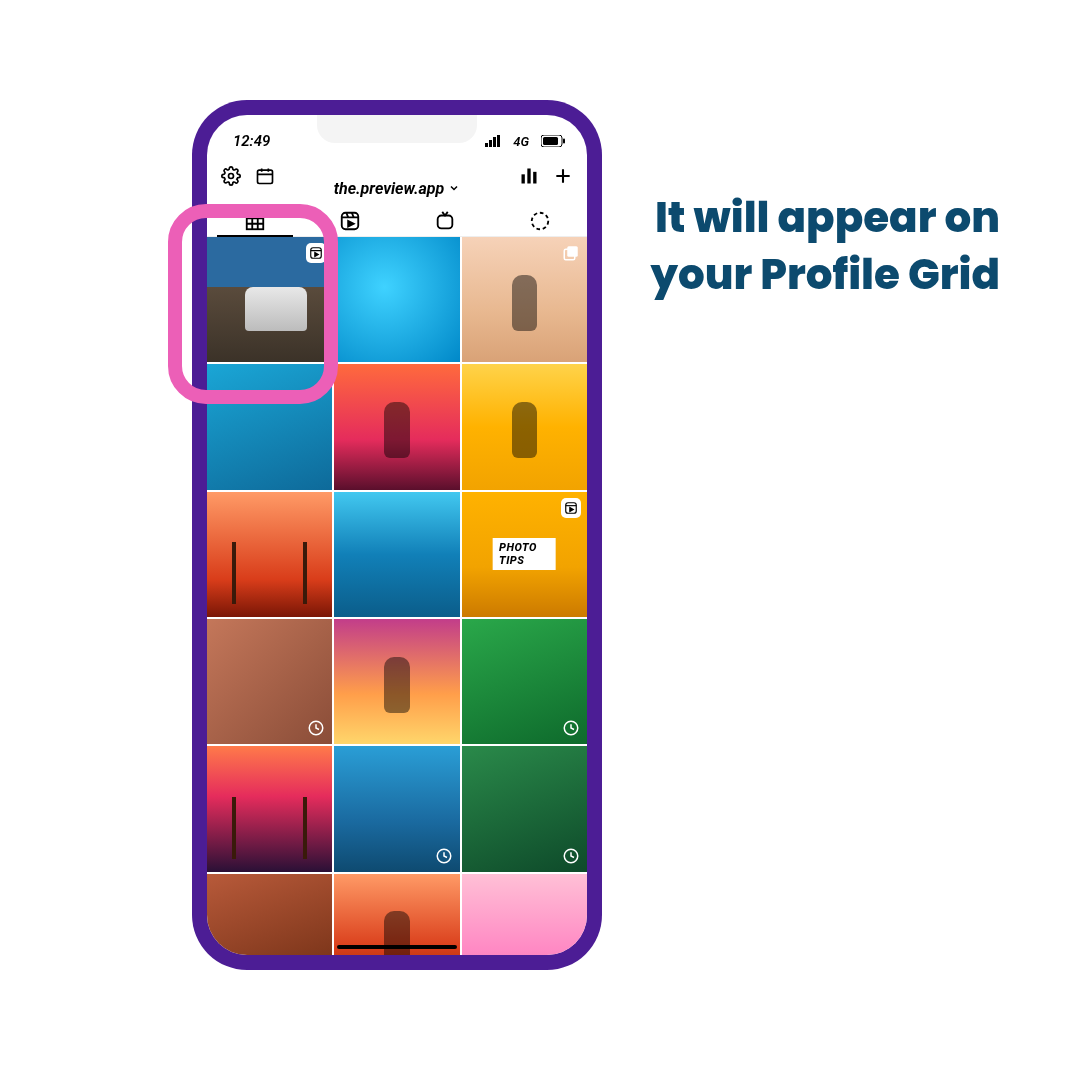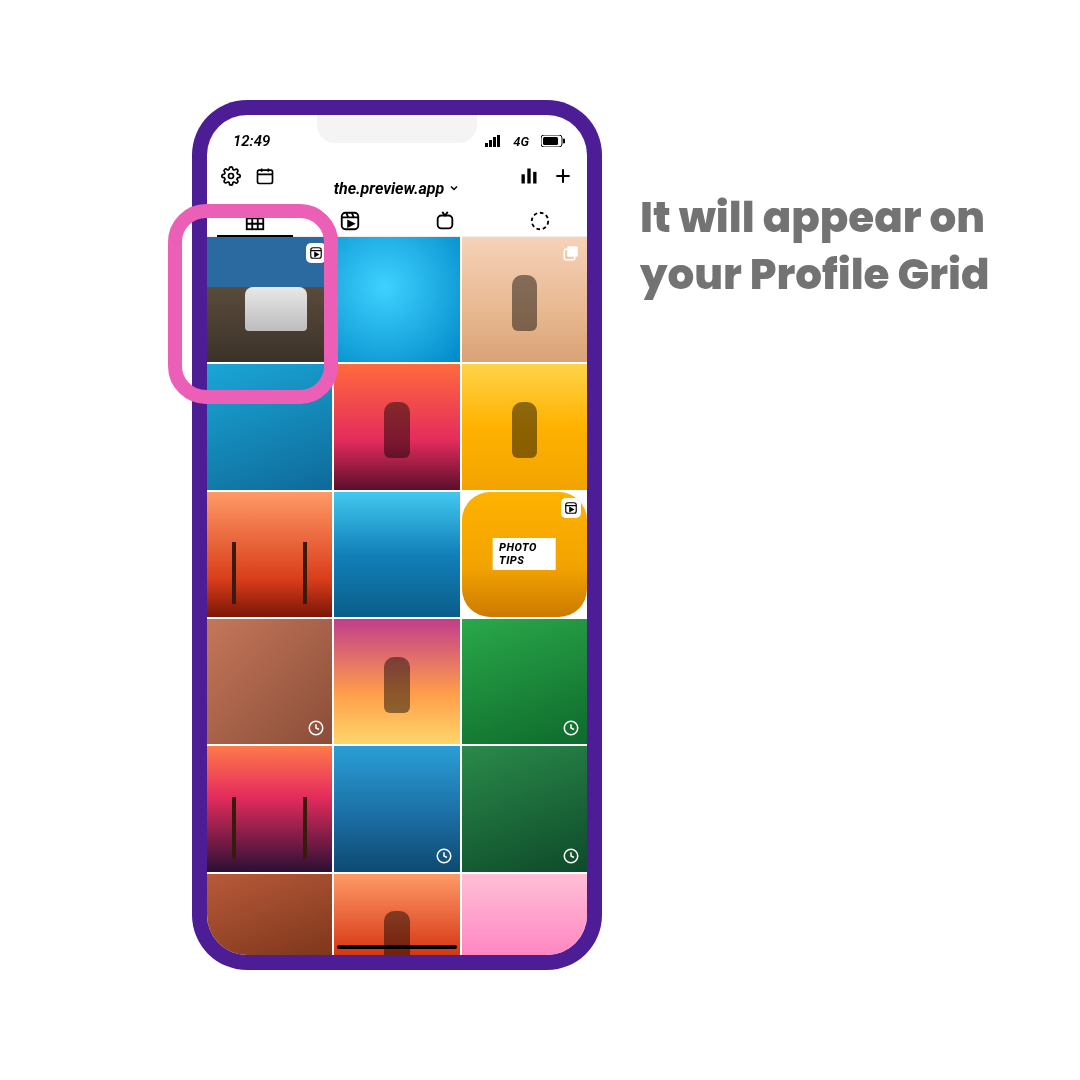--- a/index.html
+++ b/index.html
@@ -131,33 +131,34 @@
     pointer-events: none;
   }
   .caption {
     position:absolute;
     left: 640px;
     top: 190px;
     width: 360px;
     font-weight: 800;
     font-size: 42px;
     line-height: 1.35;
-    color:#737373;
+    color:#0c4a6e;
     font-family: "Poppins", -apple-system, sans-serif;
+    text-align: right;
   }
   
   .c1{background:linear-gradient(180deg,#2b6aa0 0%,#2b6aa0 40%,#5a4b3c 40%,#3b3228 100%);}
   .c2{background:radial-gradient(circle at 40% 40%,#3fd2ff,#0088c8);}
   .c3{background:linear-gradient(180deg,#f6d2b8 0%,#e8b890 60%,#d9a277 100%);}
   .c4{background:linear-gradient(160deg,#1aa6d6,#0e6a9a);}
   .c5{background:linear-gradient(180deg,#ff6a3d,#e52c5c 60%,#5a0f2c);}
   .c6{background:linear-gradient(180deg,#ffd34a 0%,#ffb200 50%,#f2a300 100%);}
   .c7{background:linear-gradient(180deg,#ff9a66,#d93d1a 70%,#7a1606);}
   .c8{background:linear-gradient(180deg,#42c8f0 0%,#1180b8 50%,#0b5d8a 100%);}
-  .c9{background:linear-gradient(180deg,#ffb200 0%,#f2a300 60%,#cc7a00 100%);border-radius:28px;}
+  .c9{background:linear-gradient(180deg,#ffb200 0%,#f2a300 60%,#cc7a00 100%);}
   .c10{background:linear-gradient(135deg,#c4775a,#8a4d38);}
   .c11{background:linear-gradient(180deg,#c23d8a 0%,#ff9e4a 60%,#ffd66b 100%);}
   .c12{background:linear-gradient(160deg,#2aa84a,#0e6a2c);}
   .c13{background:linear-gradient(180deg,#ff7a4a 0%,#e52c5c 40%,#2a1036 100%);}
   .c14{background:linear-gradient(180deg,#2a9ed6 0%,#1a6aa0 60%,#0e4a70 100%);}
   .c15{background:linear-gradient(160deg,#2a8a4a,#0e4a2a);}
   .c16{background:linear-gradient(160deg,#b85a3a,#6a2a10);}
   .c17{background:linear-gradient(180deg,#ffc0d6 0%,#ff8ac4 60%,#e66ab0 100%);}
   .c18{background:linear-gradient(180deg,#ff9a66 0%,#d93d1a 60%,#7a2c06 100%);}
   .home-indicator{

